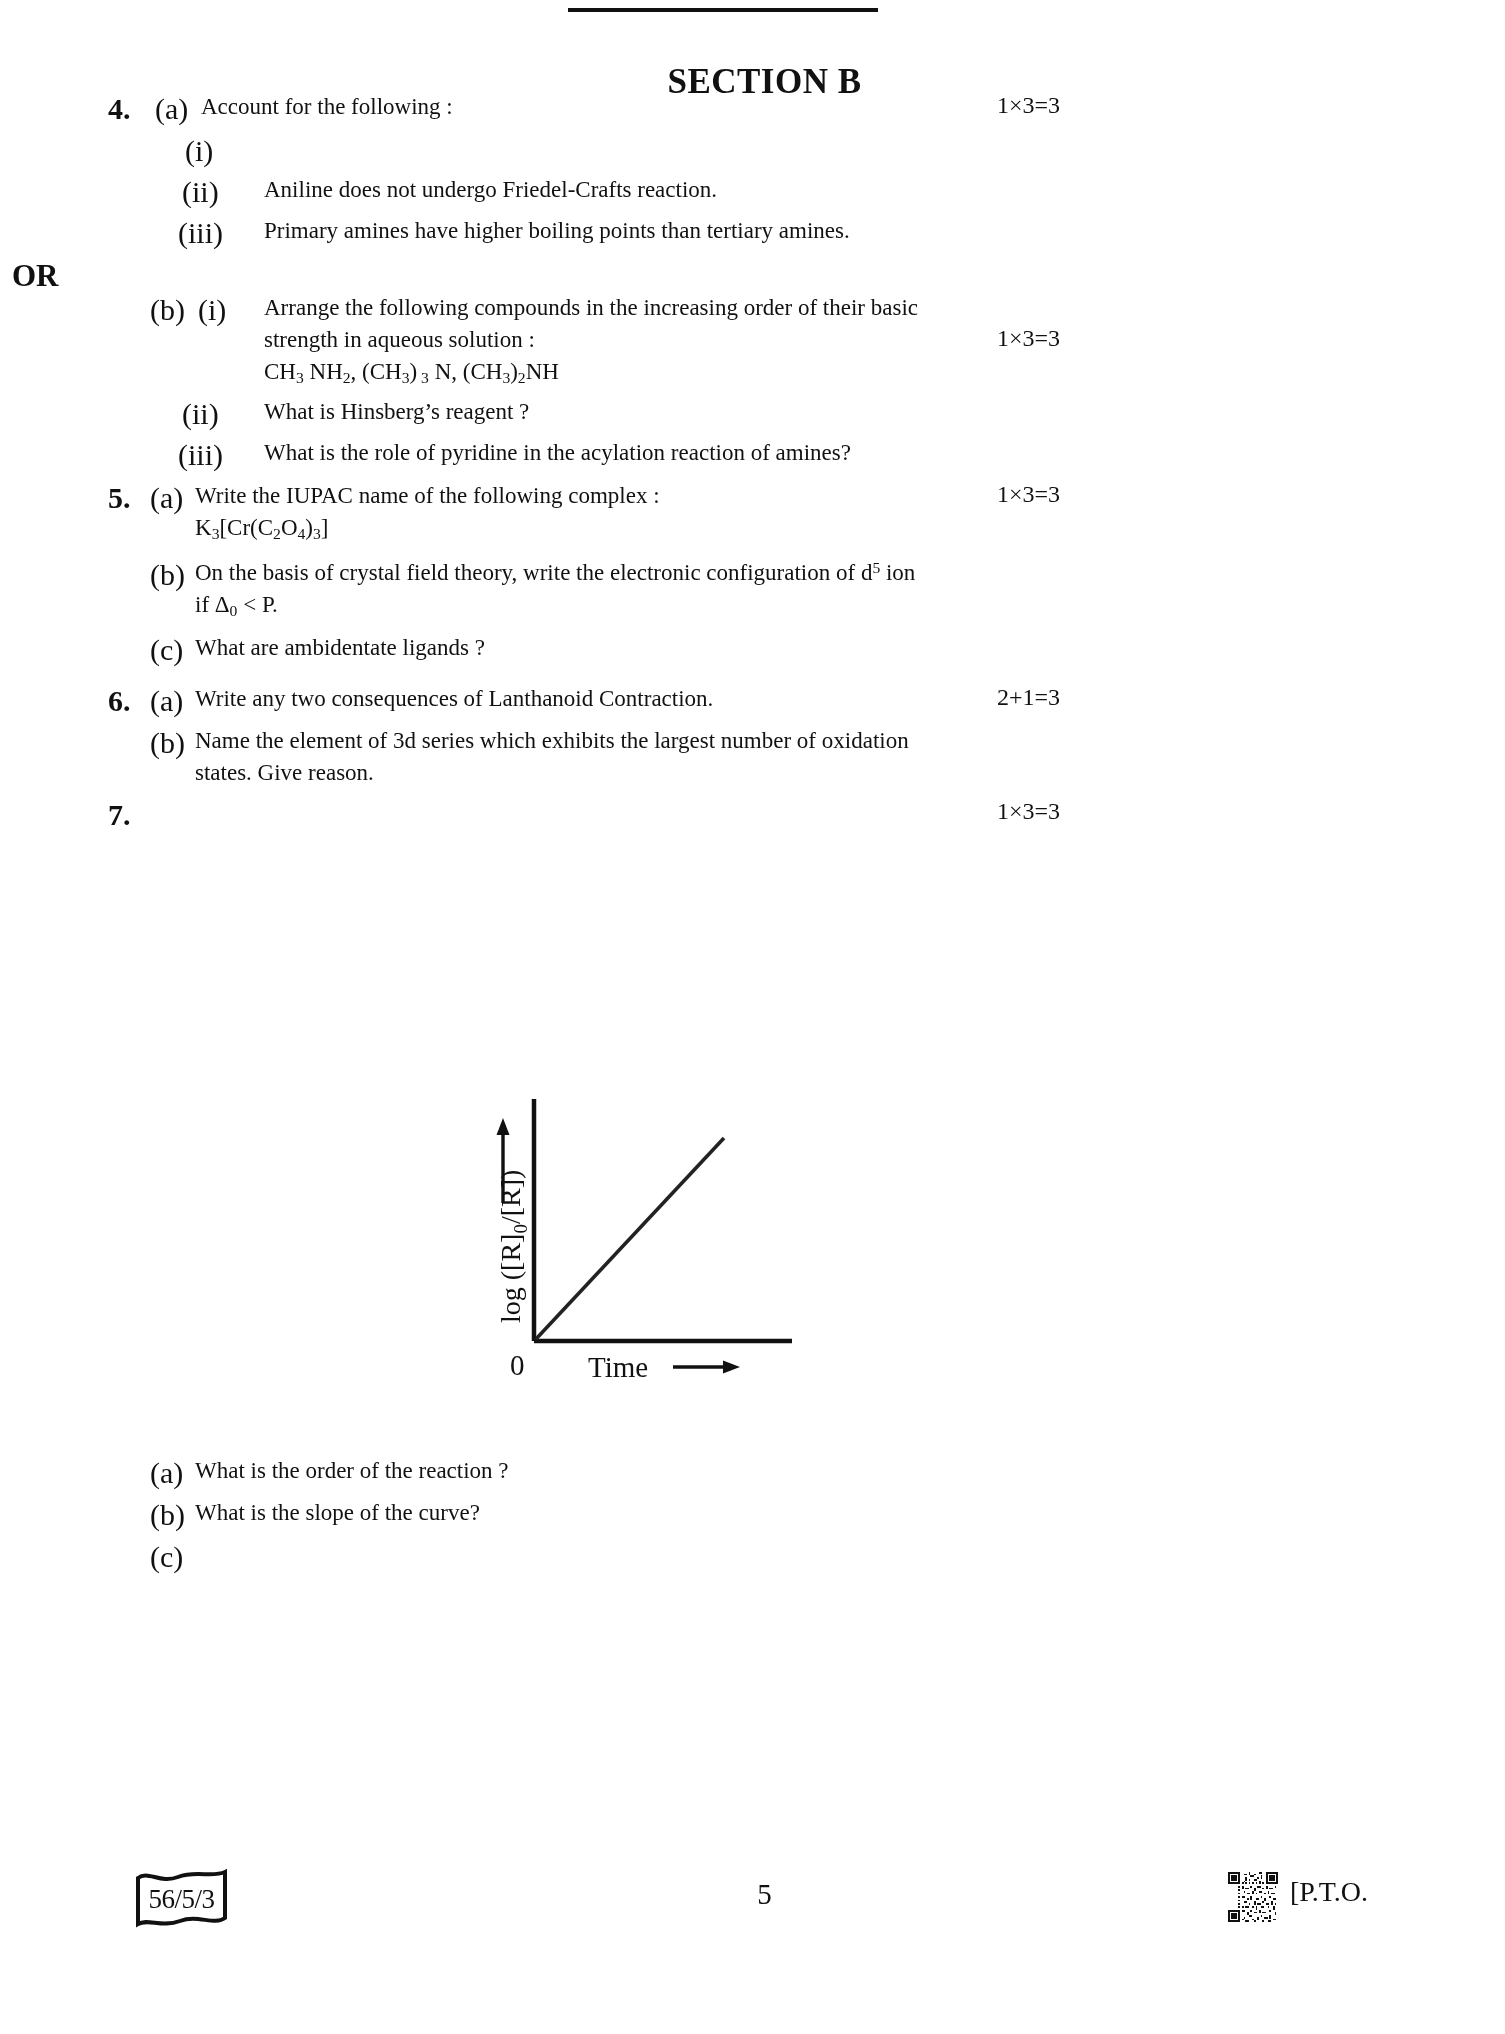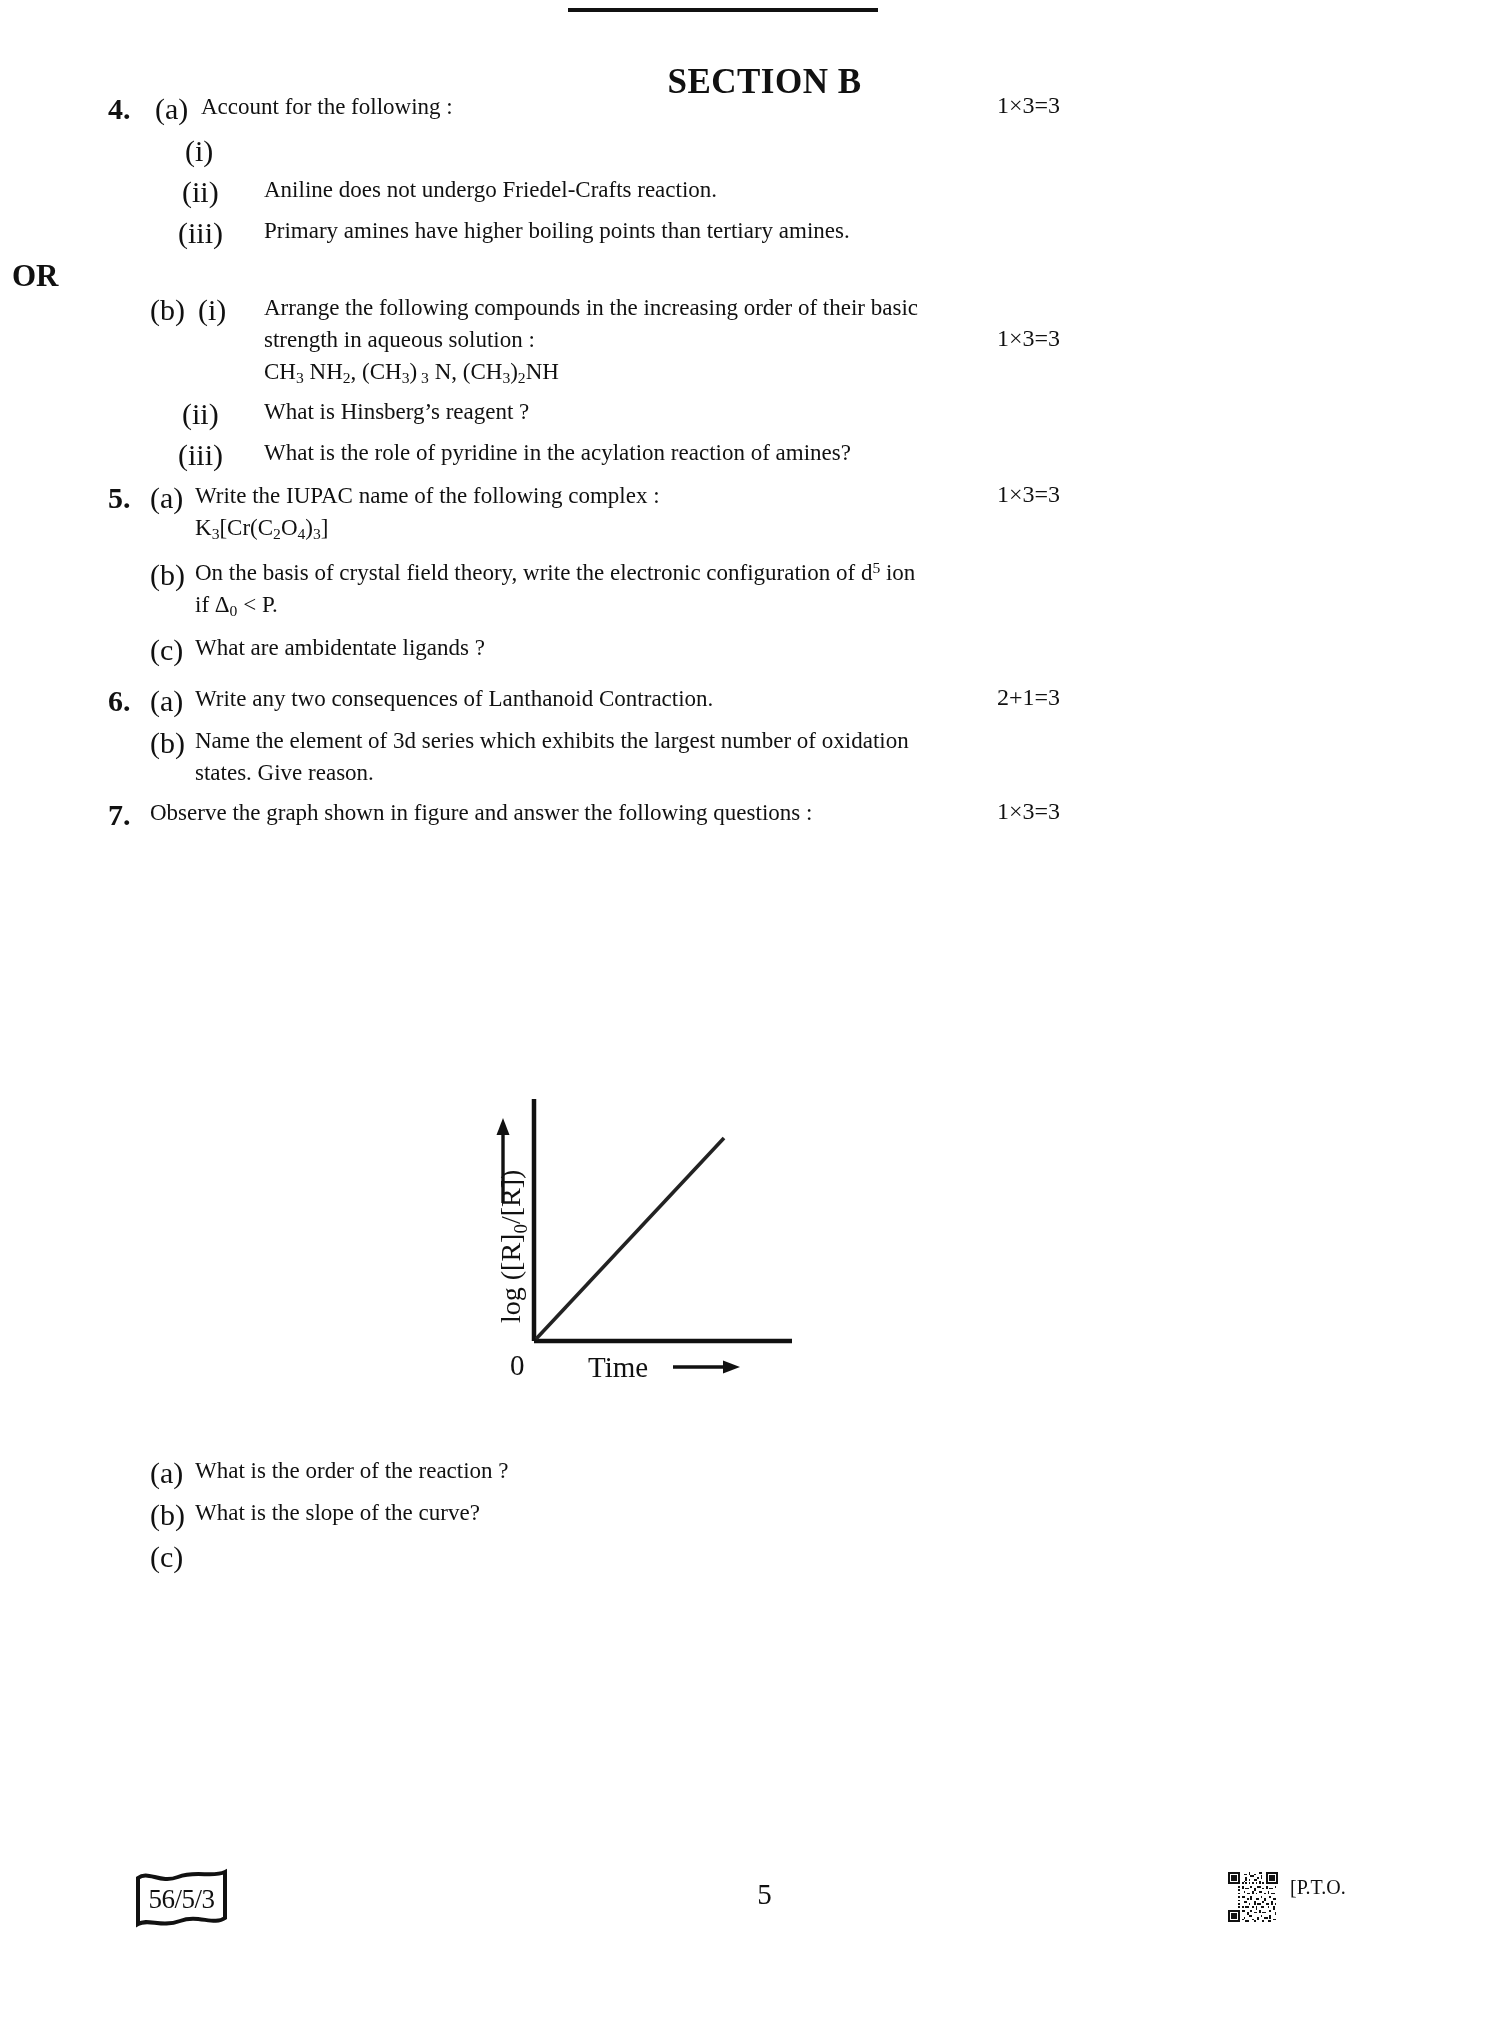--- a/index.html
+++ b/index.html
@@ -118,21 +118,21 @@
     position: absolute;
     left: 1216px;
     top: 1872px;
     width: 50px;
     height: 50px;
   }
   .pto {
     position: absolute;
     left: 1278px;
     top: 1876px;
-    font-size: 20px;
+    font-size: 28px;
   }
 </style>
 </head>
 <body>
 
 <div class="page">
 
   <div class="top-rule"></div>
 
   <div class="section-heading">SECTION B</div>
@@ -190,21 +190,20 @@
   <div class="qnum" style="left:96px; top:684px;">6.</div>
   <div class="lbl" style="left:138px; top:684px;">(a)</div>
   <div class="row" style="left:183px; top:684px; width:760px;">Write any two consequences of Lanthanoid Contraction.</div>
   <div class="marks" style="left:985px; top:684px;">2+1=3</div>
 
   <div class="lbl" style="left:138px; top:726px;">(b)</div>
   <div class="row" style="left:183px; top:726px; width:840px; text-align:justify;">Name the element of 3d series which exhibits the largest number of oxidation</div>
   <div class="row" style="left:183px; top:758px; width:840px;">states. Give reason.</div>
 
   <div class="qnum" style="left:96px; top:798px;">7.</div>
-  <div class="row" style="left:138px; top:798px; width:820px;">Observe the graph shown in figure and answer the following questions :</div>
   <div class="marks" style="left:985px; top:798px;">1×3=3</div>
 
   <div class="figure">
     <svg width="420" height="345" viewBox="0 0 420 345" xmlns="http://www.w3.org/2000/svg">
 
       <line x1="42" y1="14" x2="42" y2="256" stroke="#111" stroke-width="4.5"></line>
 
       <line x1="42" y1="256" x2="300" y2="256" stroke="#111" stroke-width="4.5"></line>
 
       <line x1="44" y1="254" x2="232" y2="53" stroke="#222" stroke-width="3.6"></line>

